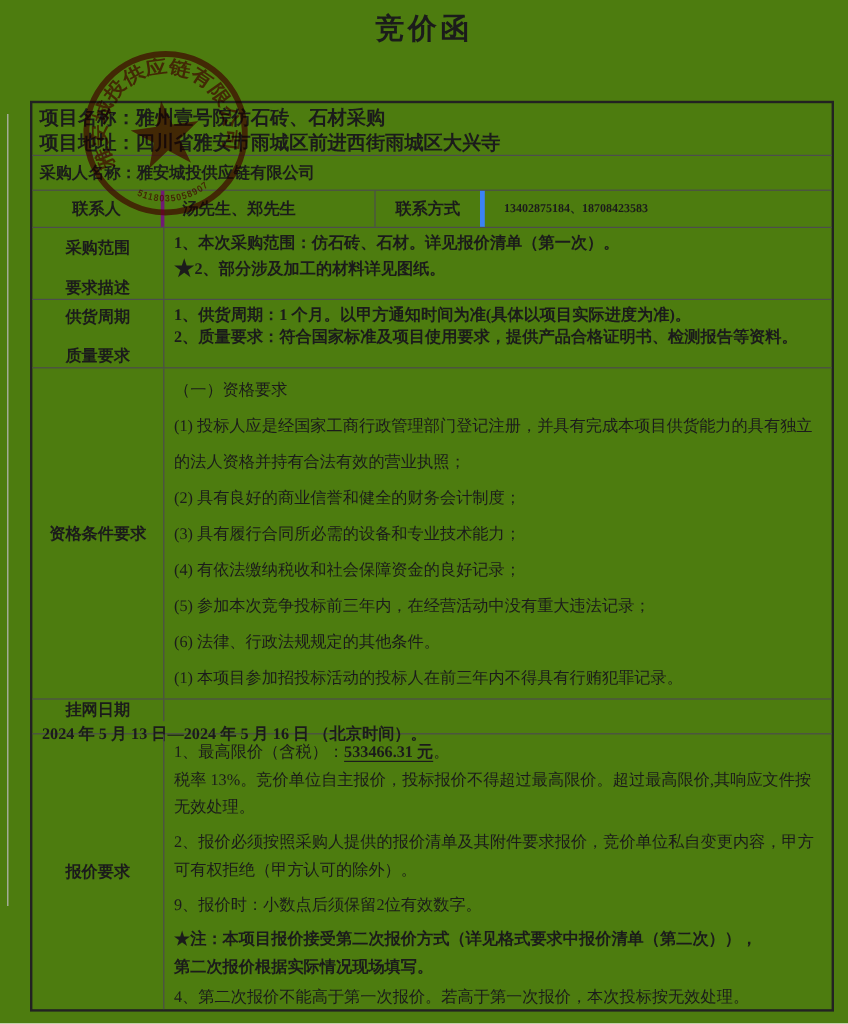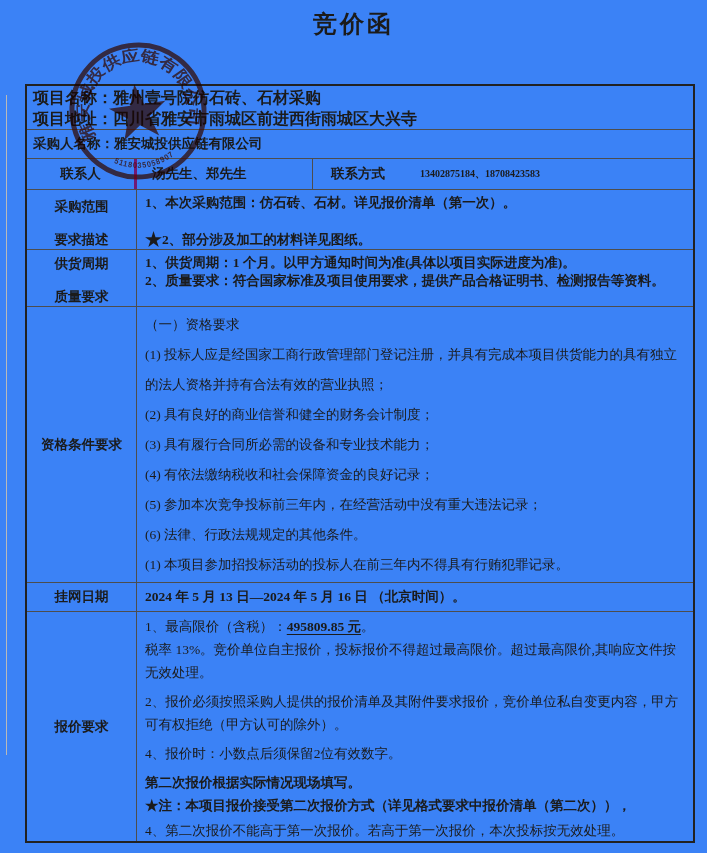--- a/index.html
+++ b/index.html
@@ -1,19 +1,19 @@
 <!DOCTYPE html>
 <html><head>
 <meta charset="utf-8">
 <style>
   * { margin:0; padding:0; box-sizing:border-box; }
   html,body { background:#ffffff; }
   .page {
     position:relative; width:707px; height:853px; overflow:hidden;
-    background:#3b82f6; color:#1b1b1b;
+    background:#4d7c0f; color:#1b1b1b;
     font-family:"Liberation Serif","DejaVu Serif",serif;
   }
   .scan-edge { position:absolute; left:6px; top:95px; width:1px; height:660px; background:#b9b9b9; }
 
   .doc-title {
     position:absolute; top:8px; left:0; width:100%; text-align:center;
     font-size:24px; font-weight:bold; letter-spacing:3px;
   }
   .intro {
     position:absolute; top:42px; left:69px; width:560px;
@@ -35,31 +35,31 @@
   .cell-label.two { gap:15px;justify-content:flex-end; }
   .cell-content { flex:1; padding:2px 8px; font-size:13.5px; }
 
   .r1 { height:43px; }
   .r1 .cell-full { flex:1; padding:2px 0 2px 6px; display:flex; flex-direction:column; justify-content:space-around; font-size:16px; font-weight:bold; }
   .r2 { height:29px; }
   .r2 .cell-full { flex:1; display:flex; align-items:center; padding-left:6px; font-size:13.5px; font-weight:bold; }
   .r3 { height:31px; font-size:13.5px; }
   .r3 .c-name   { width:110px; flex:none; border-right:3px solid #701a75; display:flex; align-items:center; justify-content:center; font-weight:bold; }
   .r3 .c-person { width:176px; flex:none; border-right:1px solid #4d4d4d; display:flex; align-items:center; padding-left:15px; font-weight:bold; }
-  .r3 .c-mlabel { width:91px;  flex:none; border-right:1px solid #3b82f6; display:flex; align-items:center; justify-content:center; font-weight:bold; }
+  .r3 .c-mlabel { width:91px;  flex:none; border-right:4px solid #3b82f6; display:flex; align-items:center; justify-content:center; font-weight:bold; }
   .r3 .c-phone  { flex:1; display:flex; align-items:center; padding-left:16px; font-size:10px;font-weight:bold; }
   .r4 { height:60px; }
   .r4 .cell-content { font-weight:bold; line-height:21px; }
-  .r4 .item2 { margin-top:16px; }
+  .r4 .item2 { margin-top:0; }
   .big-star { font-size:19px; line-height:1; vertical-align:-2px; }
   .r5 { height:57px; }
   .r5 .cell-content { font-weight:bold; line-height:18px; padding-top:4px; }
   .r6 { height:276px; }
   .r6 .cell-content { line-height:30px; padding-top:3px; font-size:13.5px; }
-  .r7 { height:29px; }
+  .r7 { height:29px;flex-direction:column; }
   .r7 .cell-content { display:flex; align-items:center; font-weight:bold; }
   .r8 { height:230px; }
   .r8 .cell-content { line-height:23px; padding-top:3px; }
   .r8 .q2, .r8 .q3, .r8 .qnote { margin-top:6px; }
   .r8 .q4 { margin-top:2px; }
   .r8 .qnote { font-weight:bold; }
   .price { font-weight:bold; text-decoration:underline; text-underline-offset:3px; }
 
   .stamp {
     position:absolute; left:63px; top:36px; width:150px; height:150px;
@@ -136,27 +136,27 @@
     </div>
 
     <div class="row r7">
       <div class="cell-label">挂网日期</div>
       <div class="cell-content">2024 年 5 月 13 日—2024 年 5 月 16 日 （北京时间）。</div>
     </div>
 
     <div class="row r8">
       <div class="cell-label">报价要求</div>
       <div class="cell-content">
-        <div class="q1"><span>1、最高限价（含税）：</span><span class="price">495809.85 元</span><span>。</span></div>
+        <div class="q1"><span>1、最高限价（含税）：</span><span class="price">533466.31 元</span><span>。</span></div>
         <div>税率 13%。竞价单位自主报价，投标报价不得超过最高限价。超过最高限价,其响应文件按无效处理。</div>
         <div class="q2">2、报价必须按照采购人提供的报价清单及其附件要求报价，竞价单位私自变更内容，甲方可有权拒绝（甲方认可的除外）。</div>
-        <div class="q3">4、报价时：小数点后须保留2位有效数字。</div>
+        <div class="q3">9、报价时：小数点后须保留2位有效数字。</div>
         <div class="qnote">
+          <div>★注：本项目报价接受第二次报价方式（详见格式要求中报价清单（第二次）），</div>
           <div>第二次报价根据实际情况现场填写。</div>
-          <div>★注：本项目报价接受第二次报价方式（详见格式要求中报价清单（第二次）），</div>
         </div>
         <div class="q4">4、第二次报价不能高于第一次报价。若高于第一次报价，本次投标按无效处理。</div>
       </div>
     </div>
 
   </div>
 
   <svg class="stamp" viewBox="0 0 150 150" xmlns="http://www.w3.org/2000/svg">
     <circle cx="75" cy="75" r="66" fill="none" stroke="#d53527" stroke-width="5"></circle>
     <polygon points="75,48 81.8,68.7 103.5,68.7 85.9,81.6 92.6,102.3 75,89.5 57.4,102.3 64.1,81.6 46.5,68.7 68.2,68.7" fill="#d53527"></polygon>

